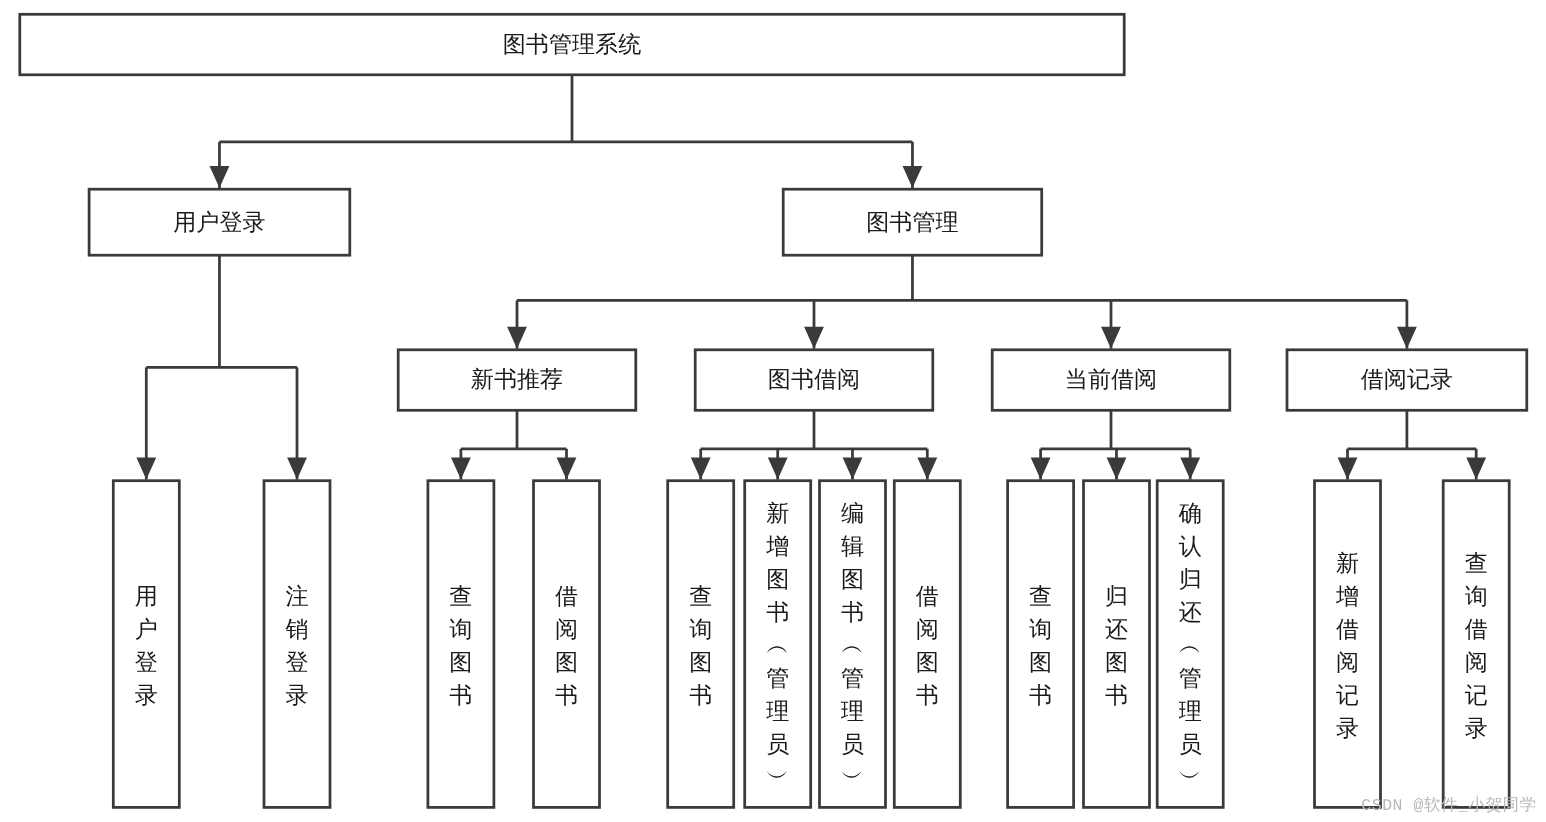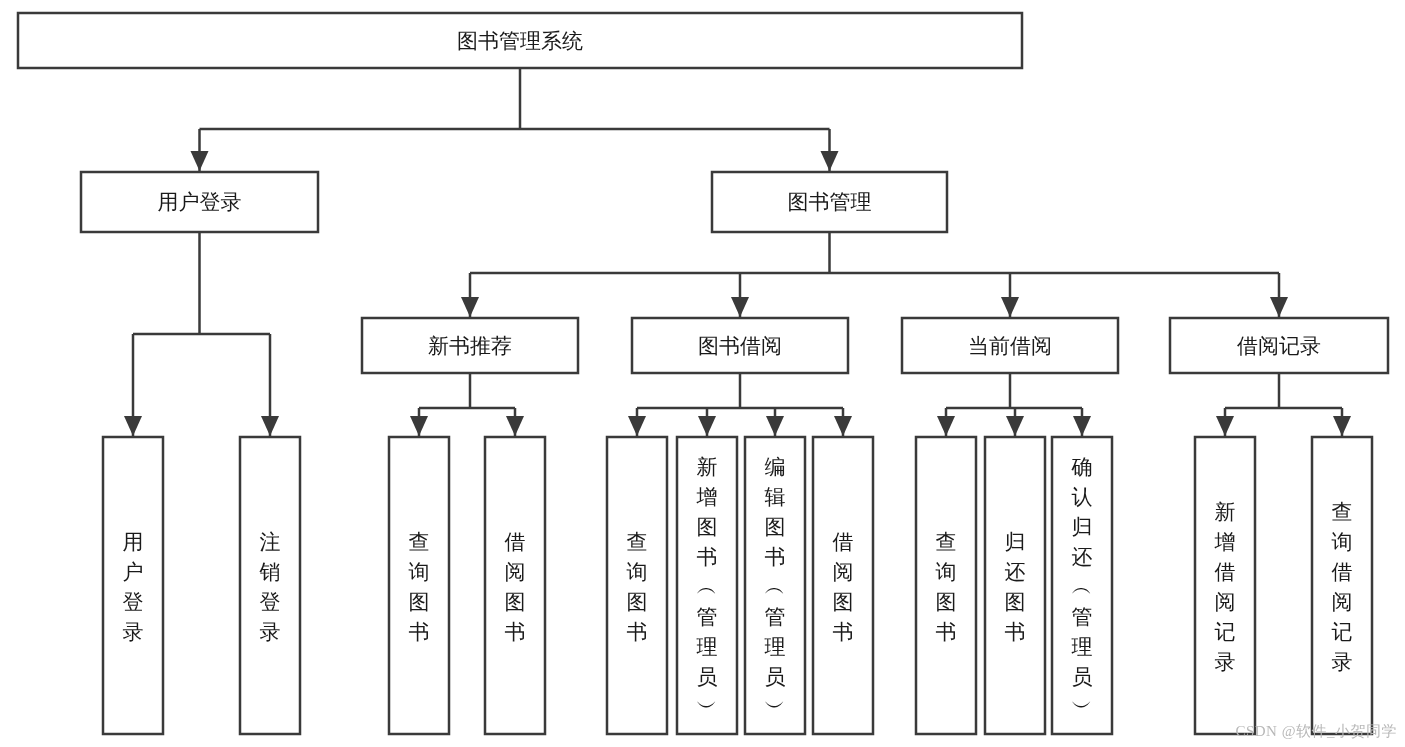--- a/index.html
+++ b/index.html
@@ -43,21 +43,21 @@
     fill: none;
   }
   .arrow-head {
     fill: #3a3a3a;
     stroke: none;
   }
   .watermark {
     position: absolute;
     right: 8px;
     bottom: 6px;
-    font-family: Liberation Serif, serif;
+    font-family: Liberation Mono, monospace;
     font-size: 15px;
     color: #b8b8b8;
     white-space: nowrap;
     letter-spacing: 0.5px;
   }
 </style>
 </head>
 <body>
 
 <svg id="diagram" viewBox="0 0 1405 747">

